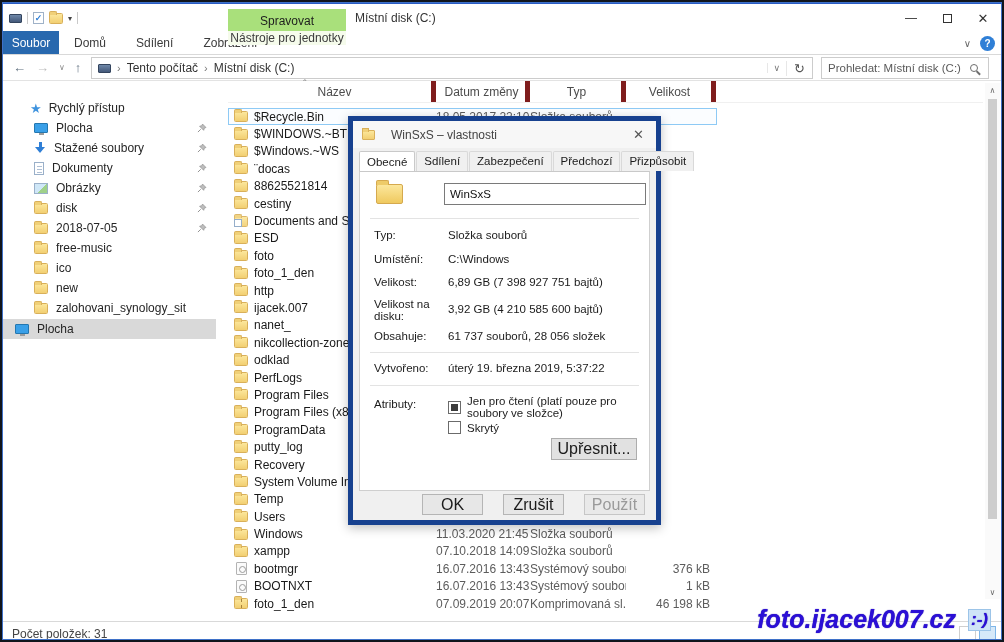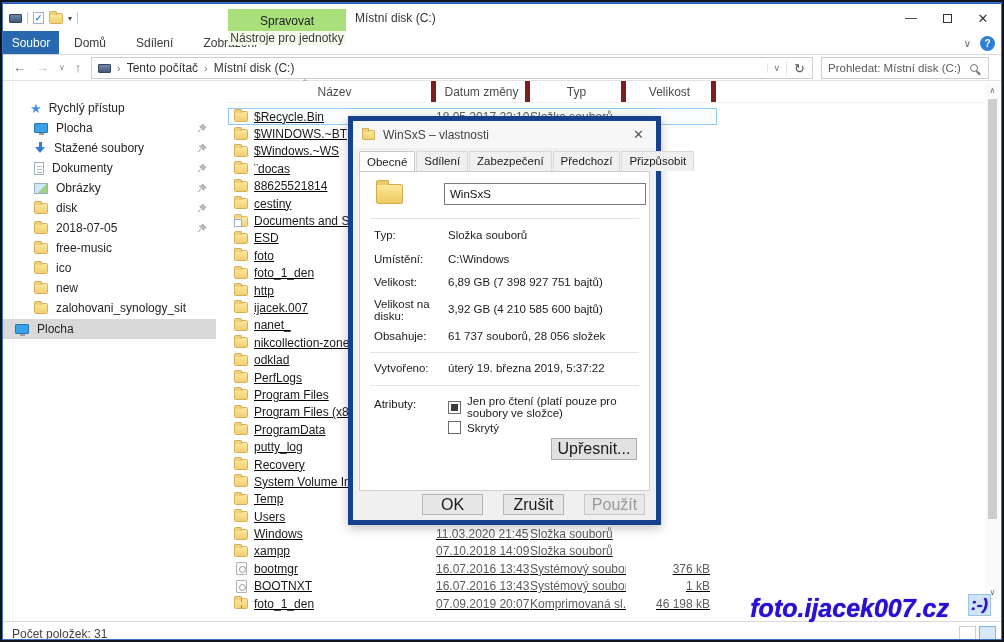--- a/index.html
+++ b/index.html
@@ -74,21 +74,21 @@
   .ic-doc::after{content:"";position:absolute;left:2px;top:3px;width:5px;height:1px;background:#aebfd4;box-shadow:0 3px 0 #aebfd4,0 6px 0 #aebfd4;}
   .ic-pic{width:14px;height:11px;border:1px solid #9ab0c9;background:linear-gradient(135deg,#cfe7f7 55%,#9fd18a 55%);display:inline-block;flex:none;}
 
   
   .filelist{position:absolute;left:225px;top:0;right:18px;bottom:0;}
   .fl-header{display:grid;grid-template-columns:26px 182px 94px 96px 90px;height:22px;align-items:center;font-size:12px;color:#4c4c4c;border-bottom:1px solid #f0f0f0;}
   .fl-header .hc{padding-left:2px;position:relative;height:100%;display:flex;align-items:center;border-right:5px solid #7f1d1d;justify-content:center;}
   .fl-header .hc.first{grid-column:1/3;padding-left:10px;}
   .sort{position:absolute;top:-3px;left:75px;color:#8a8a8a;font-size:11px;}
   .frows{padding-top:5px;}
-  .frow{display:grid;grid-template-columns:26px 182px 94px 96px 90px;height:17.4px;align-items:center;font-size:12px;width:489px;text-decoration:underline;}
+  .frow{display:grid;grid-template-columns:26px 182px 94px 96px 90px;height:17.4px;align-items:center;font-size:12px;width:489px;}
   .frow .cic{display:flex;justify-content:center;}
   .frow .fname{color:#191919;white-space:nowrap;overflow:hidden;}
   .frow .fdate,.frow .ftype{color:#5c5c5c;white-space:nowrap;overflow:hidden;}
   .frow .fsize{color:#5c5c5c;text-align:right;padding-right:6px;white-space:nowrap;}
   .frow.focused{box-shadow:inset 0 0 0 1px #8ecaf5;background:#fbfdff;}
 
   
   .vscroll{position:absolute;right:1px;top:2px;bottom:22px;width:15px;background:#fafafa;display:flex;flex-direction:column;align-items:center;}
   .vs-arrow{height:14px;display:flex;align-items:center;justify-content:center;font-size:8px;color:#6b6b6b;width:100%;}
   .vs-thumb{flex:none;width:9px;background:#cdcdcd;border-radius:0;height:420px;margin:2px 0;}
@@ -96,21 +96,21 @@
 
   
   .statusbar{position:relative;height:24px;border-top:1px solid #d9d9d9;background:#fff;font-size:12px;color:#444;display:flex;align-items:center;padding-left:9px;}
   .view-toggles{position:absolute;right:5px;top:4px;display:flex;gap:3px;}
   .vt{width:17px;height:15px;border:1px solid #cfcfcf;background:#fff;}
   .vt.active{border-color:#7fb6e8;background:#d6e9f9;}
 
   
   .dialog{position:absolute;left:345px;top:113px;width:313px;height:409px;border:5px solid #17418f;background:#f0f0f0;z-index:40;box-shadow:0 3px 10px rgba(0,0,0,.25);}
   .dlg-title{height:27px;background:#f7f7f7;display:flex;align-items:center;padding:0 9px;font-size:12px;color:#444;}
-  .dlg-title .t{margin-left:8px;}
+  .dlg-title .t{margin-left:16px;}
   .dlg-close{margin-left:auto;color:#555;font-size:13px;padding:0 3px;}
   .smfolder{position:relative;width:13px;height:10px;background:linear-gradient(#fce79c,#f2cf72);border:1px solid #d9b05a;border-radius:1px;}
   .smfolder::before{content:"";position:absolute;top:-3px;left:-1px;width:5px;height:3px;background:#f0d078;border:1px solid #d9b05a;border-bottom:0;}
   .dlg-tabs{display:flex;padding:3px 6px 0 6px;gap:1px;height:23px;}
   .dtab{font-size:11.5px;color:#1b1b1b;border:1px solid #d9d9d9;border-bottom:0;padding:3px 7px 0 7px;background:#f0f0f0;border-radius:2px 2px 0 0;}
   .dtab.active{background:#fff;position:relative;top:0;border-color:#c9c9c9;padding-top:4px;}
   .dlg-page{position:relative;margin:0 6px;background:#fff;border:1px solid #cfcfcf;border-top:1px solid #c9c9c9;height:320px;font-size:11.5px;color:#1b1b1b;}
   .bigfolder{position:absolute;left:16px;top:12px;width:27px;height:20px;background:linear-gradient(#fce79c,#efc95f);border:1px solid #d5a94e;border-radius:2px;}
   .bigfolder::before{content:"";position:absolute;top:-5px;left:-1px;width:11px;height:4px;background:#eecb69;border:1px solid #d5a94e;border-bottom:0;border-radius:2px 2px 0 0;}
   .name-input{position:absolute;left:84px;top:11px;width:202px;height:22px;border:1px solid #7a7a7a;font-size:11.5px;padding:0 5px;color:#111;background:#fff;}
@@ -121,21 +121,21 @@
   .attr-line{position:absolute;left:88px;display:flex;align-items:center;gap:6px;}
   .cbx{width:13px;height:13px;border:1px solid #6b6b6b;background:#fff;display:inline-flex;align-items:center;justify-content:center;flex:none;}
   .cbx .fill{width:7px;height:7px;background:#3c3c3c;}
   .btn{border:1px solid #adadad;background:#e1e1e1;font-size:16px;color:#1b1b1b;display:flex;align-items:center;justify-content:center;}
   .adv-btn{position:absolute;right:12px;top:266px;width:86px;height:22px;}
   .dlg-footer{position:absolute;left:0;right:0;bottom:0;height:31px;display:flex;align-items:center;justify-content:flex-end;gap:20px;padding-right:11px;}
   .dlg-footer .btn{width:61px;height:21px;background:#e7e7e7;border-color:#b5b5b5;}
   .dlg-footer .btn.disabled{color:#9a9a9a;background:#e9e9e9;border-color:#c6c6c6;}
 
   
-  .watermark{position:absolute;right:10px;bottom:16px;z-index:50;font-family:"DejaVu Serif",serif;font-style:italic;font-weight:bold;font-size:25px;color:#2b0fd6;letter-spacing:0;display:flex;align-items:flex-start;gap:19px;text-shadow:0 0 1px #1a07a0;}
+  .watermark{position:absolute;right:10px;bottom:5px;z-index:50;font-family:"DejaVu Serif",serif;font-style:italic;font-weight:bold;font-size:25px;color:#2b0fd6;letter-spacing:0;display:flex;align-items:center;gap:12px;text-shadow:0 0 1px #1a07a0;}
   .watermark .smiley{font-size:17px;background:#cfe4f7;border:1px solid #9cc4e8;padding:0 2px;color:#2b0fd6;}
 </style>
 </head>
 <body>
 
 <div class="frame">
 <div class="window">
 
   <div class="titlebar">
     <div class="qat">

